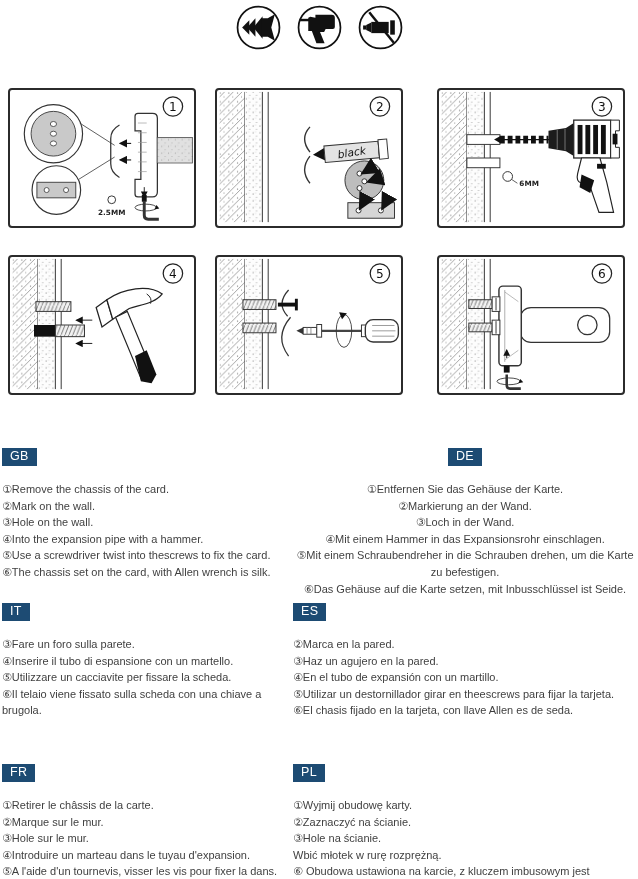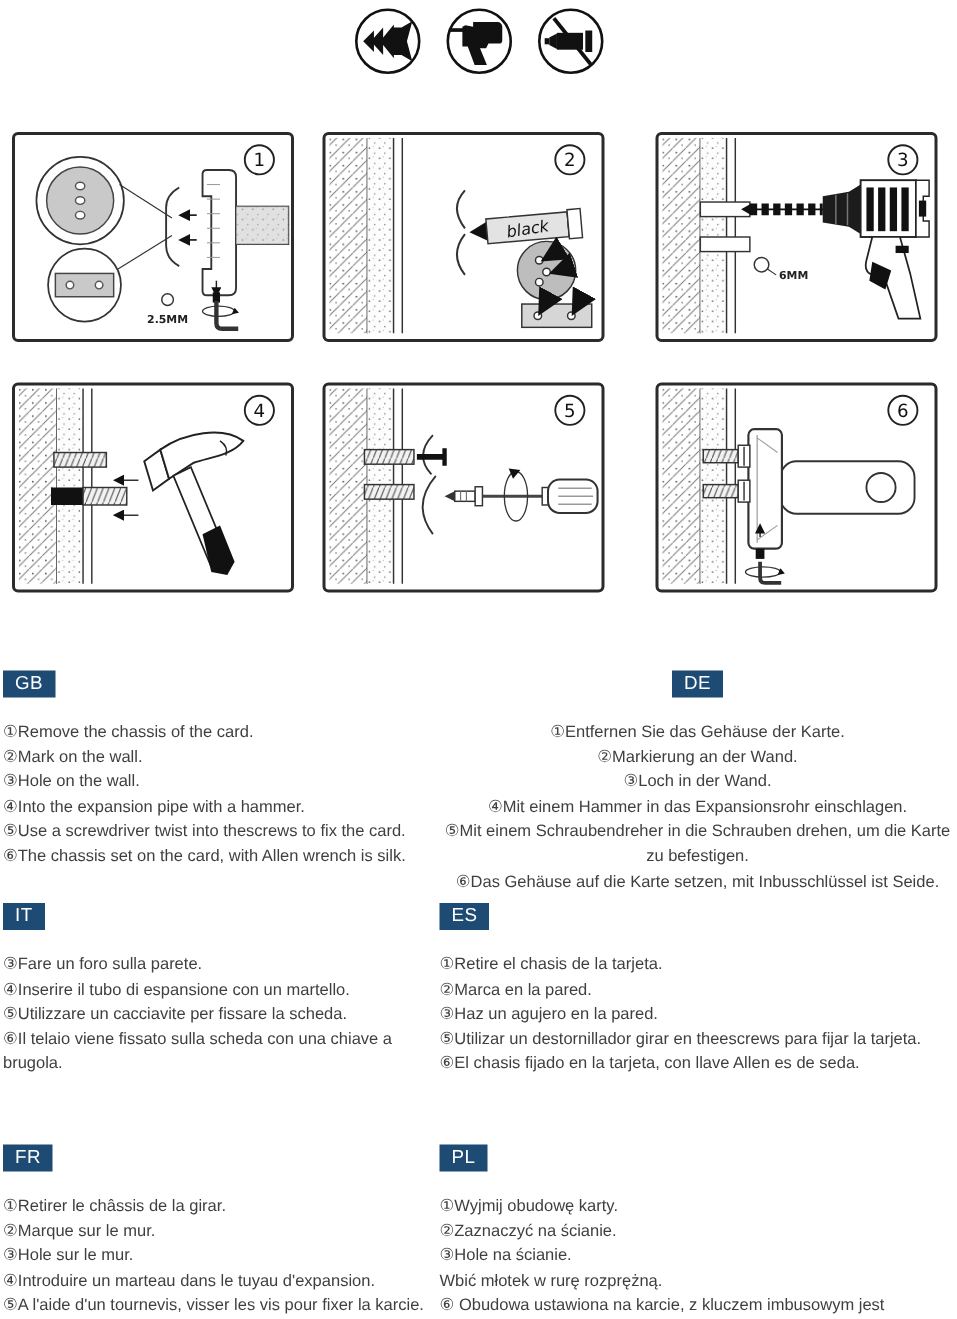--- a/index.html
+++ b/index.html
@@ -322,36 +322,36 @@
         <div class="line">③Fare un foro sulla parete.</div>
         <div class="line">④Inserire il tubo di espansione con un martello.</div>
         <div class="line">⑤Utilizzare un cacciavite per fissare la scheda.</div>
         <div class="line">⑥Il telaio viene fissato sulla scheda con una chiave a brugola.</div>
       </div>
   </div>
 
   <div class="lang-section col-right" style="left:293px;top:601px;">
     <span class="badge">ES</span>
     <div class="lines">
-        <div class="line">①Retire el chasis de la tarjeta.</div>
         <div class="line">②Marca en la pared.</div>
         <div class="line">③Haz un agujero en la pared.</div>
+        <div class="line">④En el tubo de expansión con un martillo.</div>
         <div class="line">⑤Utilizar un destornillador girar en theescrews para fijar la tarjeta.</div>
         <div class="line">⑥El chasis fijado en la tarjeta, con llave Allen es de seda.</div>
       </div>
   </div>
 
   <div class="lang-section col-left" style="left:2px;top:762px;">
     <span class="badge">FR</span>
     <div class="lines">
-        <div class="line">①Retirer le châssis de la girar.</div>
+        <div class="line">①Retirer le châssis de la carte.</div>
         <div class="line">②Marque sur le mur.</div>
         <div class="line">③Hole sur le mur.</div>
         <div class="line">④Introduire un marteau dans le tuyau d'expansion.</div>
-        <div class="line">⑤A l'aide d'un tournevis, visser les vis pour fixer la karcie.</div>
+        <div class="line">⑤A l'aide d'un tournevis, visser les vis pour fixer la dans.</div>
         <div class="line">⑥Le châssis est posé sur la carte, la clé Allen est en soie.</div>
       </div>
   </div>
 
   <div class="lang-section col-right" style="left:293px;top:762px;">
     <span class="badge">PL</span>
     <div class="lines">
         <div class="line">①Wyjmij obudowę karty.</div>
         <div class="line">②Zaznaczyć na ścianie.</div>
         <div class="line">③Hole na ścianie.</div>

